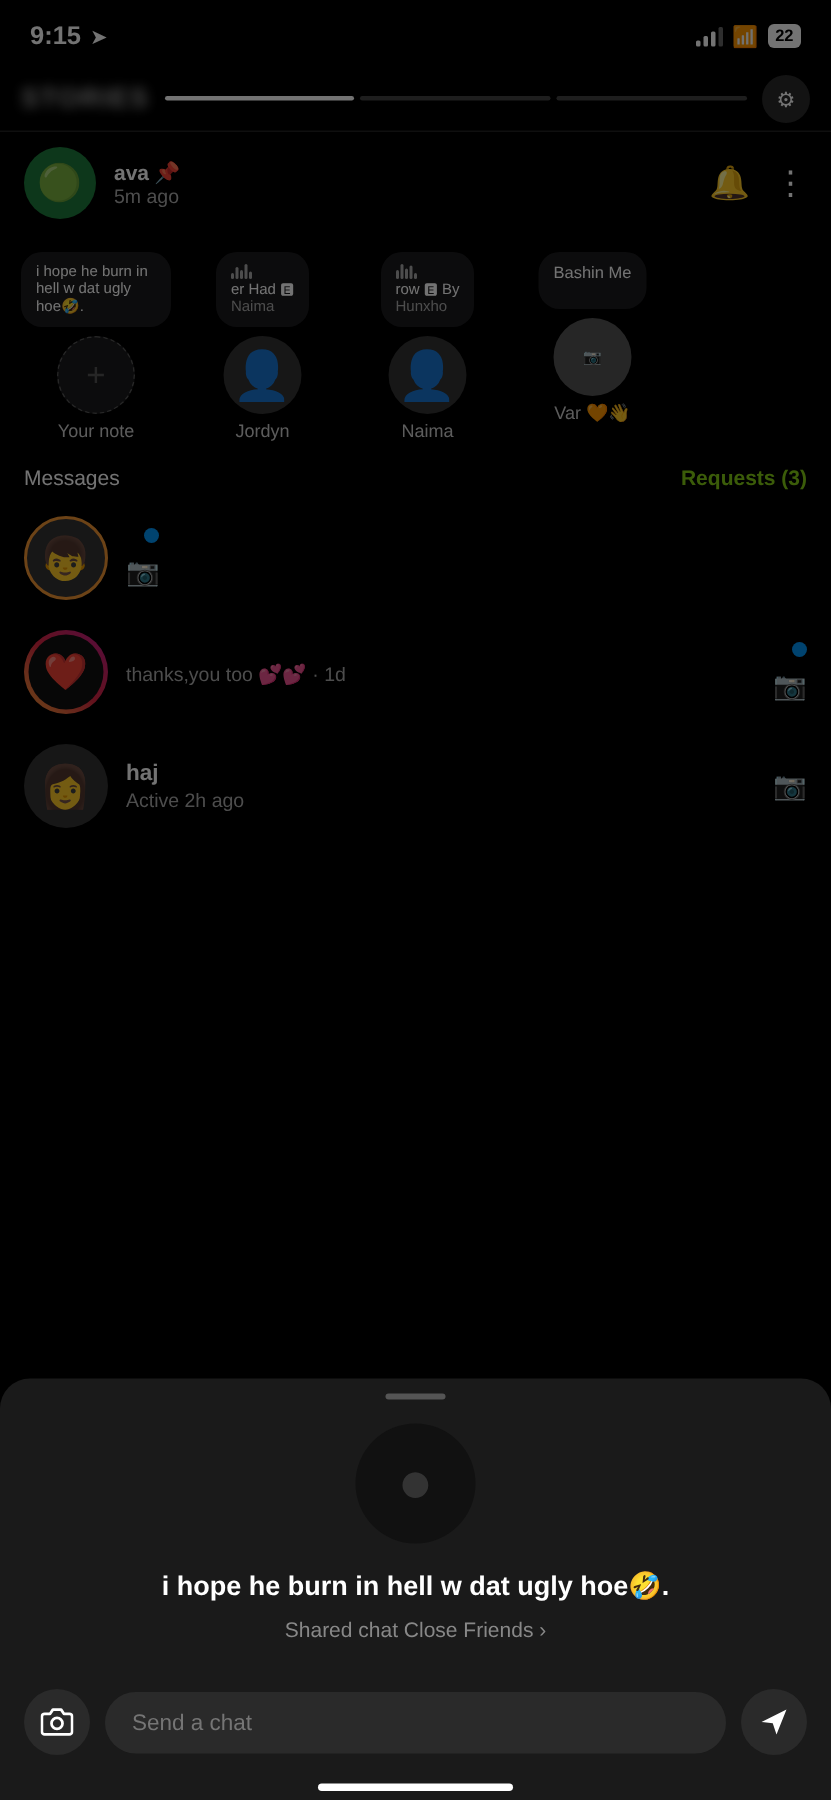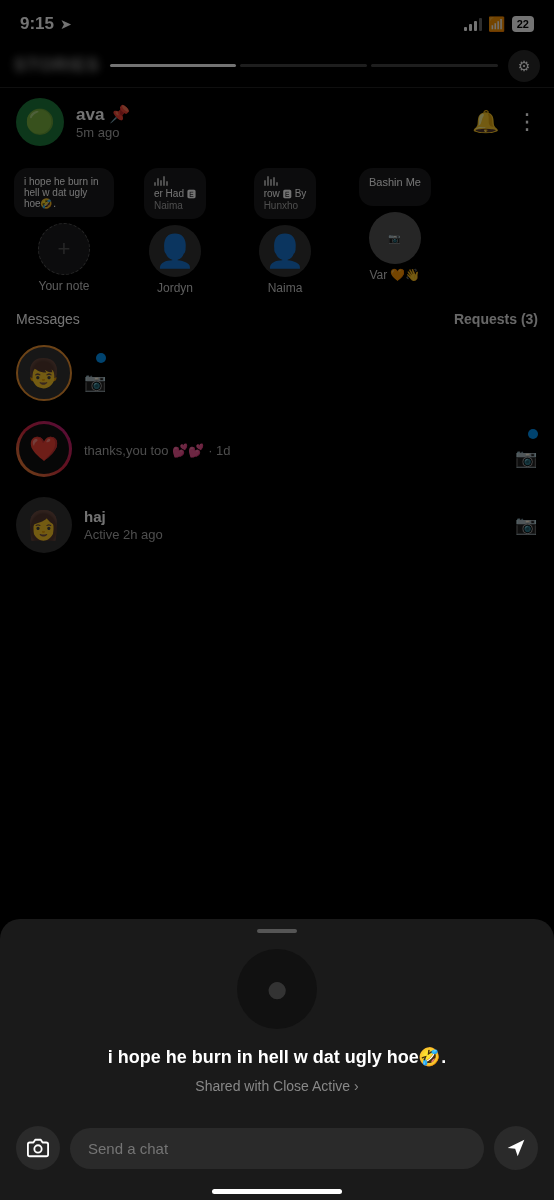--- a/index.html
+++ b/index.html
@@ -103,21 +103,21 @@
       width: 48px;
       height: 48px;
       border-radius: 50%;
       background: #1e7a3c;
       display: flex;
       align-items: center;
       justify-content: center;
       font-size: 24px;
     }
     .profile-name {
-      font-size: 17px;
+      font-size: 14px;
       font-weight: 700;
     }
     .profile-time {
       font-size: 13px;
       color: #aaa;
     }
     .header-actions {
       display: flex;
       gap: 16px;
       align-items: center;
@@ -192,21 +192,21 @@
       display: flex;
       justify-content: space-between;
       align-items: center;
       padding: 12px 16px 8px;
     }
     .messages-title {
       font-size: 14px;
       font-weight: 400;
     }
     .requests-link {
-      color: #e5e5e5;
+      color: #84cc16;
       font-size: 14px;
       font-weight: 600;
       cursor: pointer;
       text-align: center;
     }
 
     
     .message-item {
       display: flex;
       align-items: center;
@@ -574,21 +574,21 @@
 <div class="overlay"></div>
 
 <div class="bottom-sheet">
   <div class="sheet-handle"></div>
 
   <div class="sheet-avatar">
     <span style="font-size:40px;color:#333;">●</span>
   </div>
 
   <div class="sheet-note-text">i hope he burn in hell w dat ugly hoe🤣.</div>
-  <div class="sheet-shared">Shared with Close Active ›</div>
+  <div class="sheet-shared">Shared chat Close Friends ›</div>
 
   <button class="leave-note-btn">Leave a new note</button>
 
   <div class="bottom-bar">
     <button class="bottom-camera-btn">
       <svg width="22" height="22" viewBox="0 0 24 24" fill="none" stroke="#fff" stroke-width="2" stroke-linecap="round" stroke-linejoin="round">
         <path d="M23 19a2 2 0 0 1-2 2H3a2 2 0 0 1-2-2V8a2 2 0 0 1 2-2h4l2-3h6l2 3h4a2 2 0 0 1 2 2z"></path>
         <circle cx="12" cy="13" r="4"></circle>
       </svg>
     </button>

